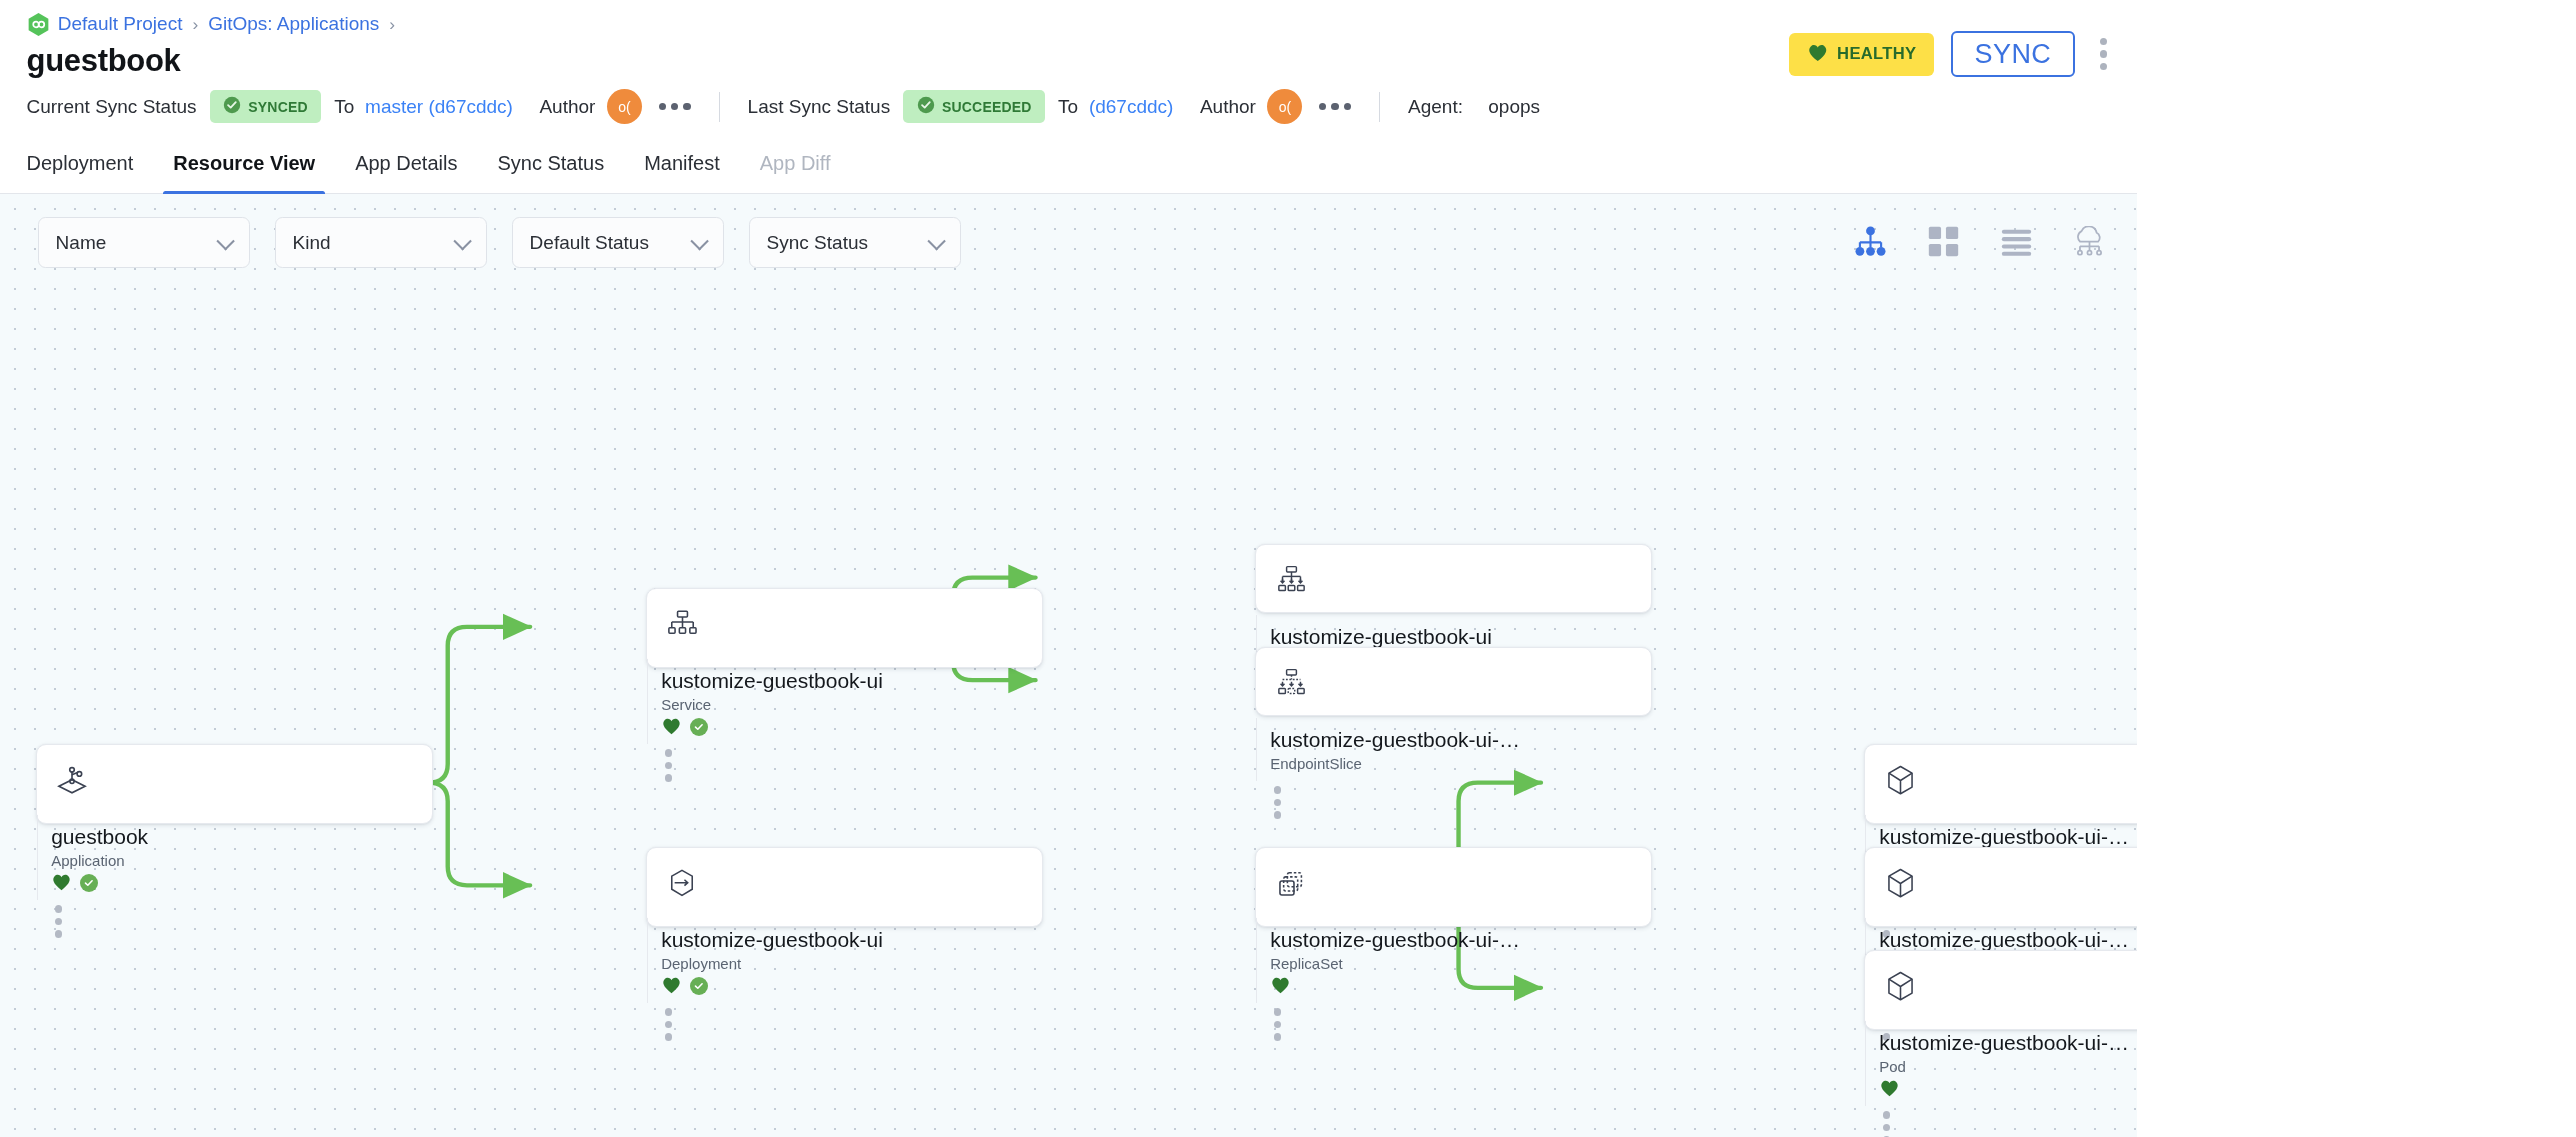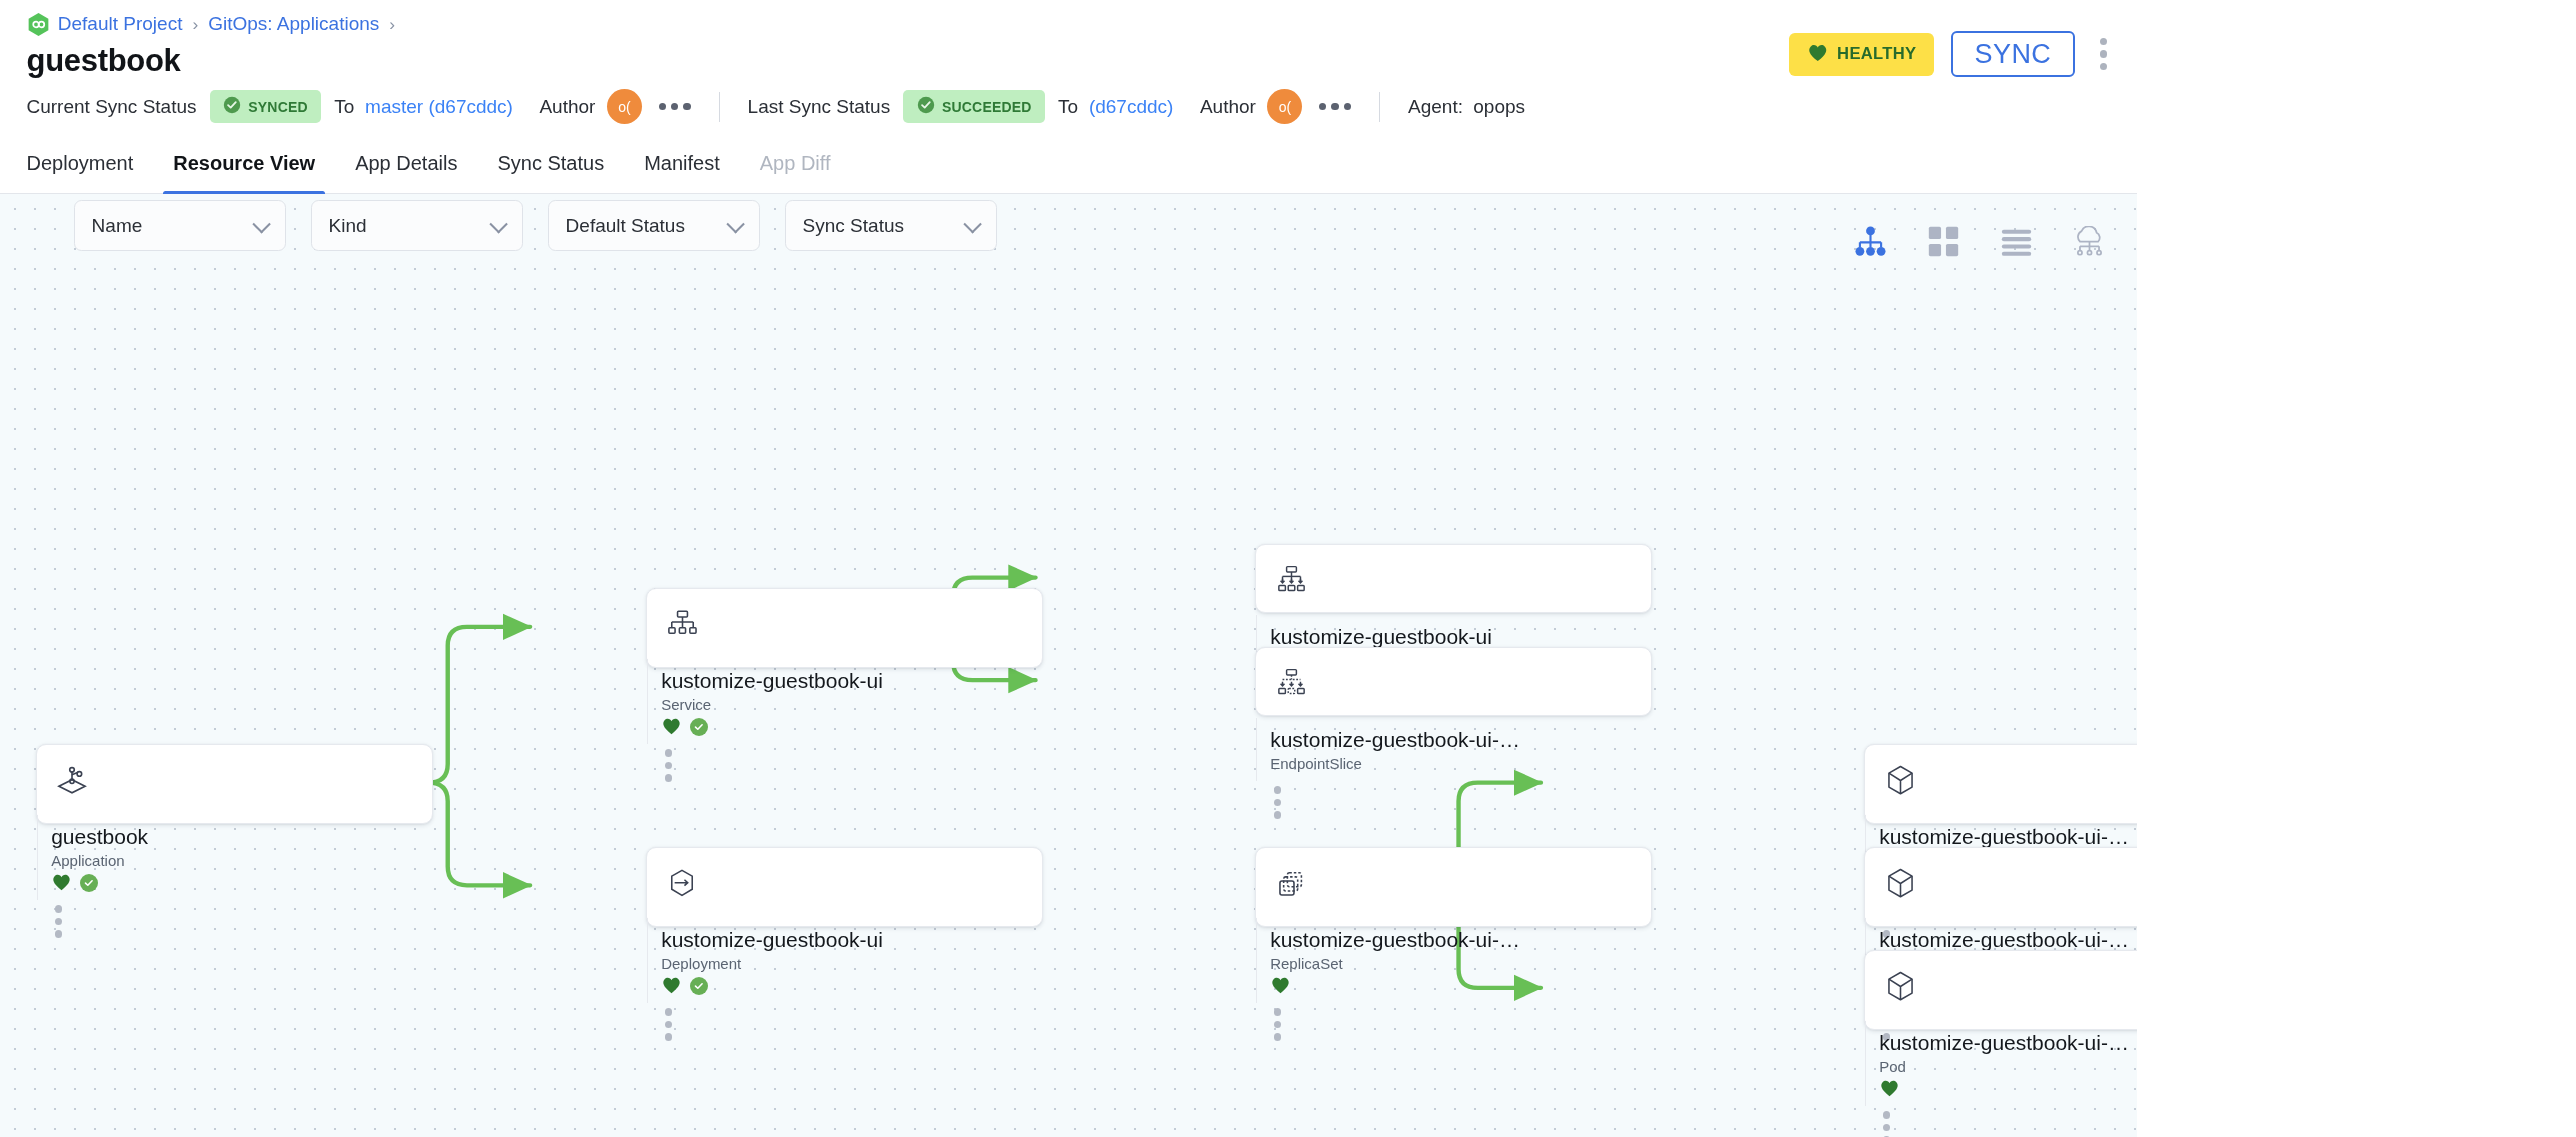--- a/index.html
+++ b/index.html
@@ -54,21 +54,21 @@
   .st-author { color:#2b2f36; margin-left:26.5px; margin-right:11.6px;}
   .avatar {
     width:35px; height:35px; border-radius:50%; background:#ef8b3c;
     color:#fff; font-size:14px; display:flex; align-items:center; justify-content:center;
     font-weight:500; overflow:hidden;
   }
   .kebab-h { display:flex; gap:5px; margin-left:16.6px; cursor:pointer; }
   .kebab-h i { width:7.4px; height:7.4px; border-radius:50%; background:#5c6270; display:block; }
   .st-divider { width:0.8px; height:30px; background:#d6dae1; margin:0 28px; }
   .st-agent { color:#2b2f36; }
-  .st-agent b { font-weight:normal; margin-left:5px;}
+  .st-agent b { font-weight:normal; margin-left:20px;}
 
   
   .tabs {
     display:flex; align-items:flex-end; gap:0;
     height:60px; padding:0 26.5px; border-bottom:1.7px solid #e3e6eb;
     background:#fff; flex:0 0 auto;
   }
   .tab {
     position:relative; height:100%;
     display:flex; align-items:center; padding:0 20px;
@@ -83,21 +83,21 @@
   .tab.disabled { color:#b0b6c0; cursor:default; }
 
   
   .canvas {
     position:relative; flex:1 1 auto; overflow:hidden;
     background-color:#f5fafc;
     background-image:radial-gradient(#c3ccd6 1.3px, transparent 1.4px);
     background-size:20px 20px;
     background-position:5px 5px;
   }
-  .filterbar { position:absolute; left:38px; top:6px; display:flex; gap:25px; z-index:5;margin-left:36px; }
+  .filterbar { position:absolute; left:38px; top:23px; display:flex; gap:25px; z-index:5; }
   .select {
     position:relative;
     width:212px; height:51px; background:#fbfcfd;
     border:1.7px solid #dfe3e9; border-radius:7.4px;
     display:flex; align-items:center; padding:0 16.6px;
     font-size:19px; color:#2b2f36; cursor:pointer;
   }
   .select .chev { position:absolute; right:16.6px; top:50%; width:13.2px; height:13.2px;
     border-right:2.2px solid #8a92a3; border-bottom:2.2px solid #8a92a3;
     transform:translateY(-62%) rotate(45deg); }

